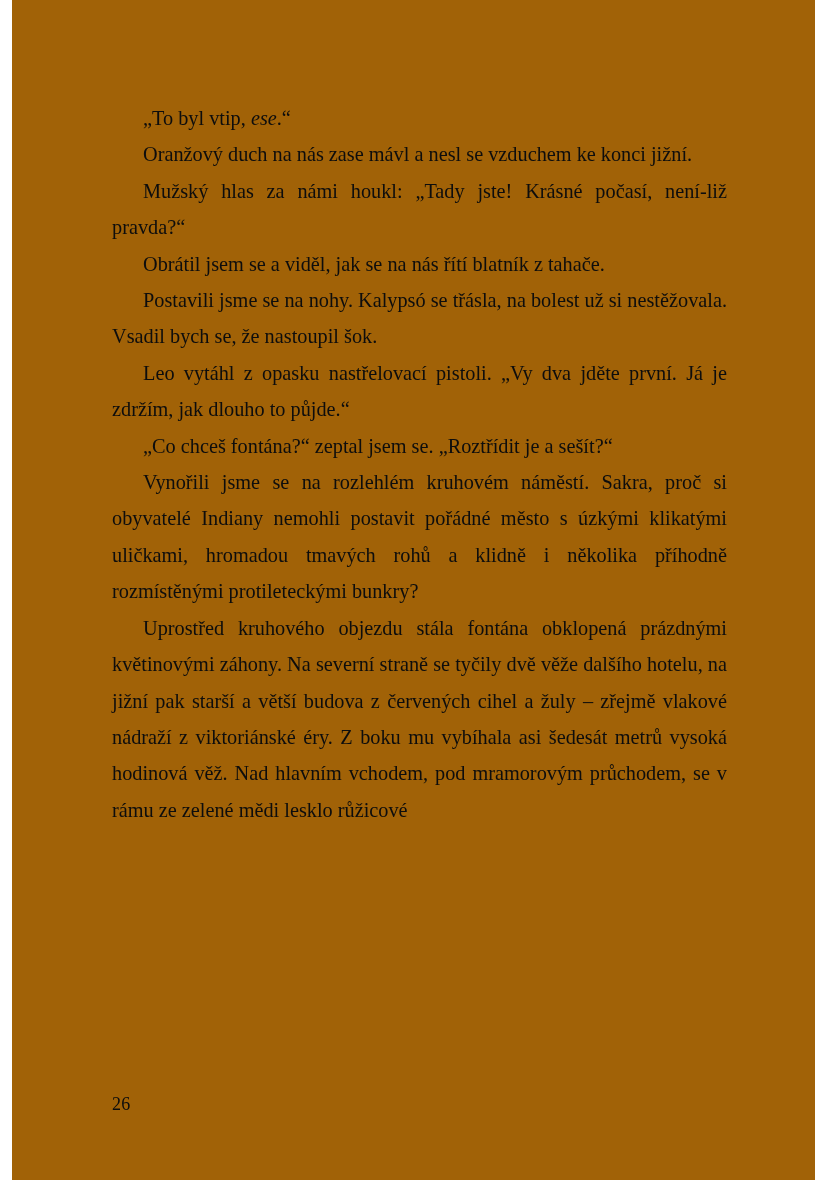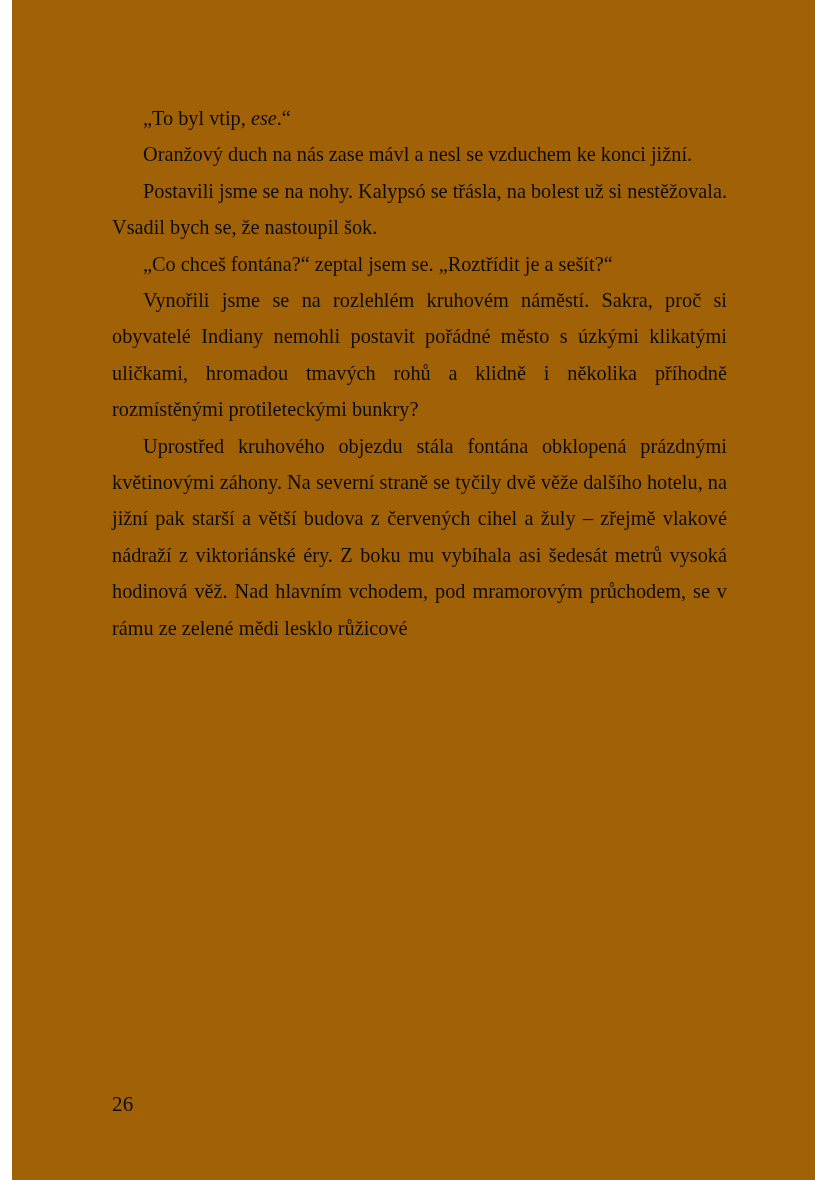--- a/index.html
+++ b/index.html
@@ -40,32 +40,35 @@
     -webkit-hyphens: manual;
     color: #0d0d0d;
   }
   .para em {
     font-style: italic;
   }
   .folio {
     position: absolute;
     left: 100px;
     top: 1095px;
-    font-size: 21px;
+    font-size: 18px;
     line-height: 18px;
     color: #0d0d0d;
     letter-spacing: 0.2px;
   }
 </style>
 </head>
 <body>
 
 <div class="page">
   <div class="text-block">
     <p class="para">„To byl vtip, <em>ese</em>.“</p>
     <p class="para">Oranžový duch na nás zase mávl a nesl se vzduchem ke konci jižní.</p>
+    <p class="para">Mužský hlas za námi houkl: „Tady jste! Krásné počasí, není-liž pravda?“</p>
+    <p class="para">Obrátil jsem se a viděl, jak se na nás řítí blatník z tahače.</p>
     <p class="para">Postavili jsme se na nohy. Kalypsó se třásla, na bolest už si nestěžovala. Vsadil bych se, že nastoupil šok.</p>
+    <p class="para">Leo vytáhl z opasku nastřelovací pistoli. „Vy dva jděte první. Já je zdržím, jak dlouho to půjde.“</p>
     <p class="para">„Co chceš fontána?“ zeptal jsem se. „Roztřídit je a sešít?“</p>
     <p class="para">Vynořili jsme se na rozlehlém kruhovém náměstí. Sakra, proč si obyvatelé Indiany nemohli postavit pořádné město s úzkými klikatými uličkami, hromadou tmavých rohů a klidně i několika příhodně rozmístěnými protileteckými bunkry?</p>
     <p class="para">Uprostřed kruhového objezdu stála fontána obklopená prázdnými květinovými záhony. Na severní straně se tyčily dvě věže dalšího hotelu, na jižní pak starší a větší budova z červených cihel a žuly – zřejmě vlakové nádraží z viktoriánské éry. Z boku mu vybíhala asi šedesát metrů vysoká hodinová věž. Nad hlavním vchodem, pod mramorovým průchodem, se v rámu ze zelené mědi lesklo růžicové</p>
   </div>
   <div class="folio">26</div>
 </div>
 
 </body></html>

